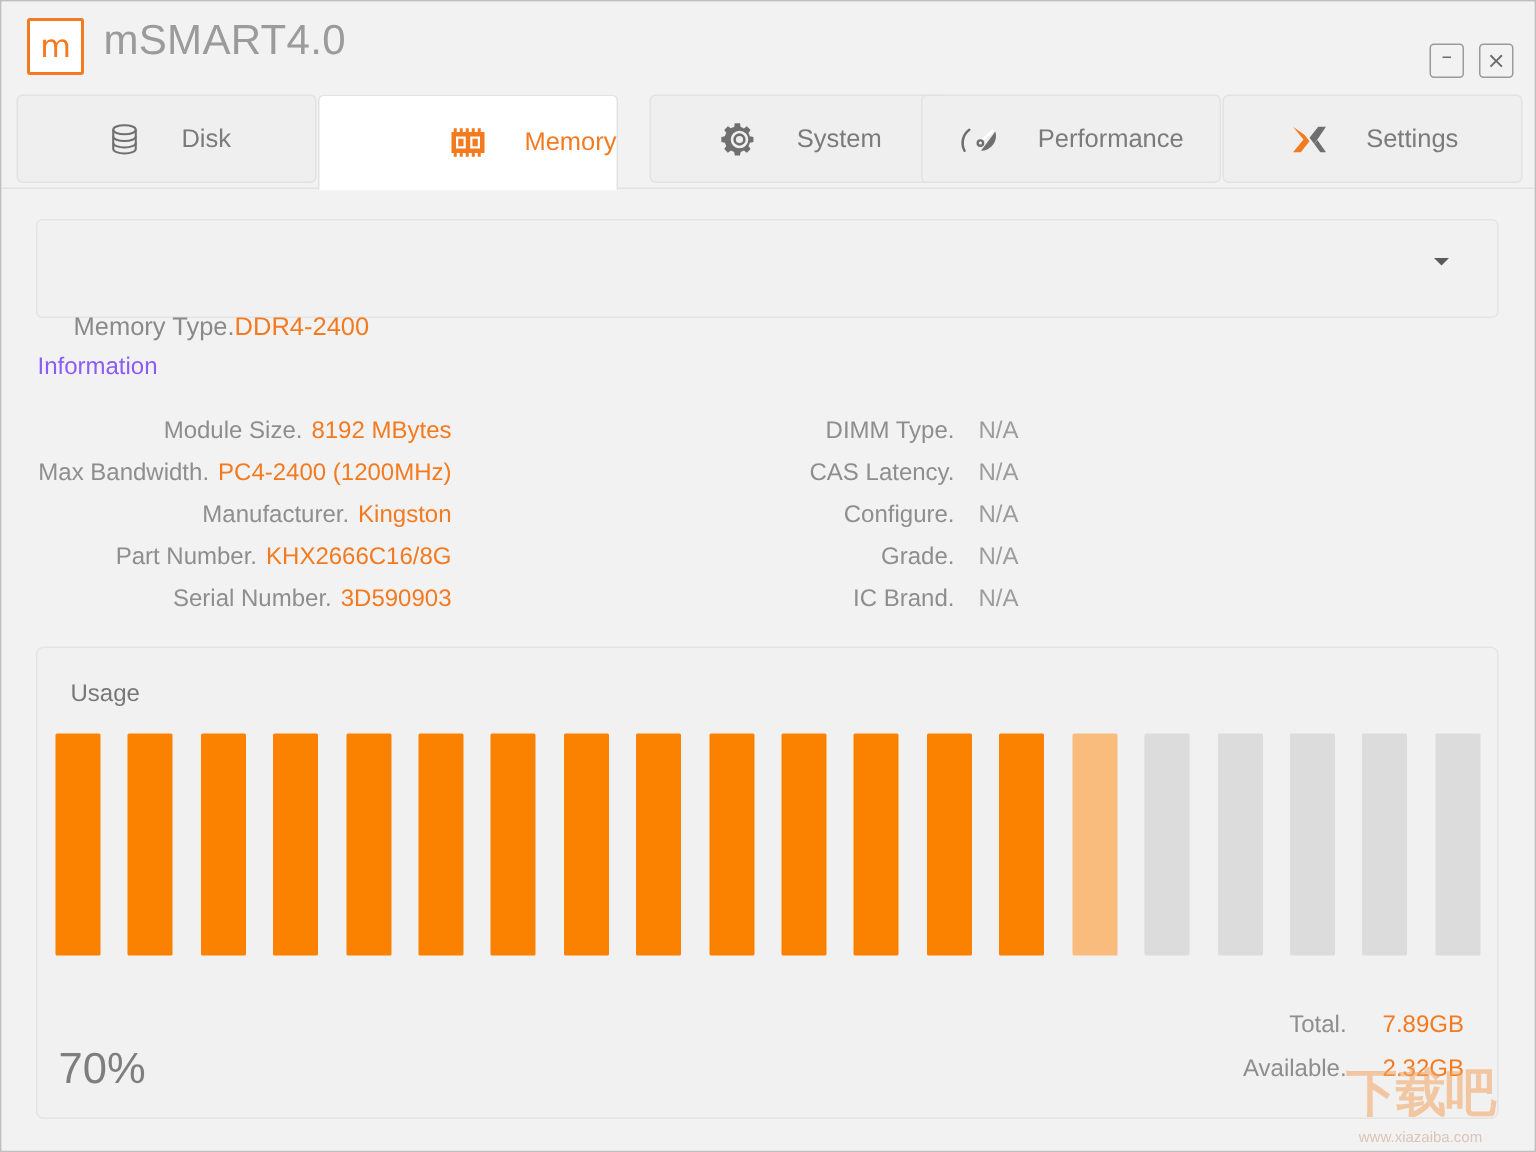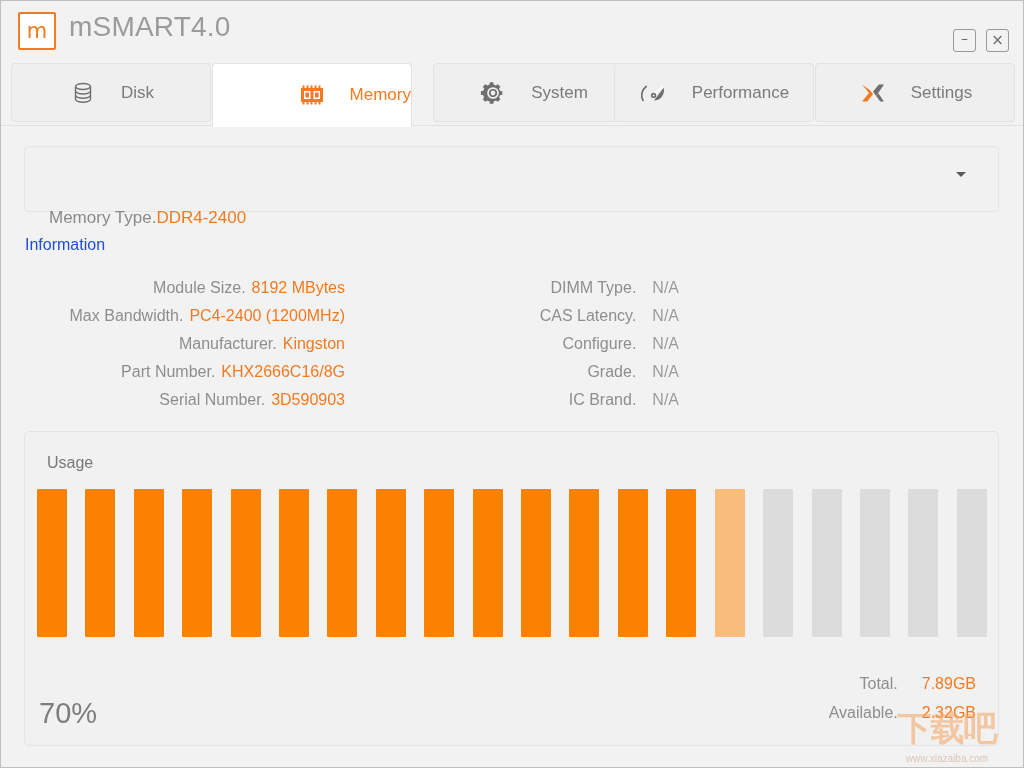--- a/index.html
+++ b/index.html
@@ -173,33 +173,33 @@
     border-left: 5px solid transparent;
     border-right: 5px solid transparent;
     border-top: 5px solid #5a5a5a;
     pointer-events: none;
   }
 
   .info-heading {
     position: absolute;
     left: 24px; top: 110px;
     font-size: 16px;
-    color: #1d4ed8;
+    color: #8b5cf6;
   }
 
   .info-grid {
     position: absolute;
     left: 0; top: 148px;
     width: 1022px;
   }
   .info-col {
     position: absolute;
     top: 0;
   }
-  .info-col.left  { left: 0;   width: 300px; padding-left: 44px; }
+  .info-col.left  { left: 0;   width: 300px; }
   .info-col.right { left: 378px; width: 300px; }
   .info-row {
     height: 28px;
     line-height: 28px;
     text-align: right;
     font-size: 16px;
     white-space: nowrap;
   }
   .info-row .k { color: #8e8e8e; }
   .info-row .v { color: #f47a20; margin-left: 6px; }

